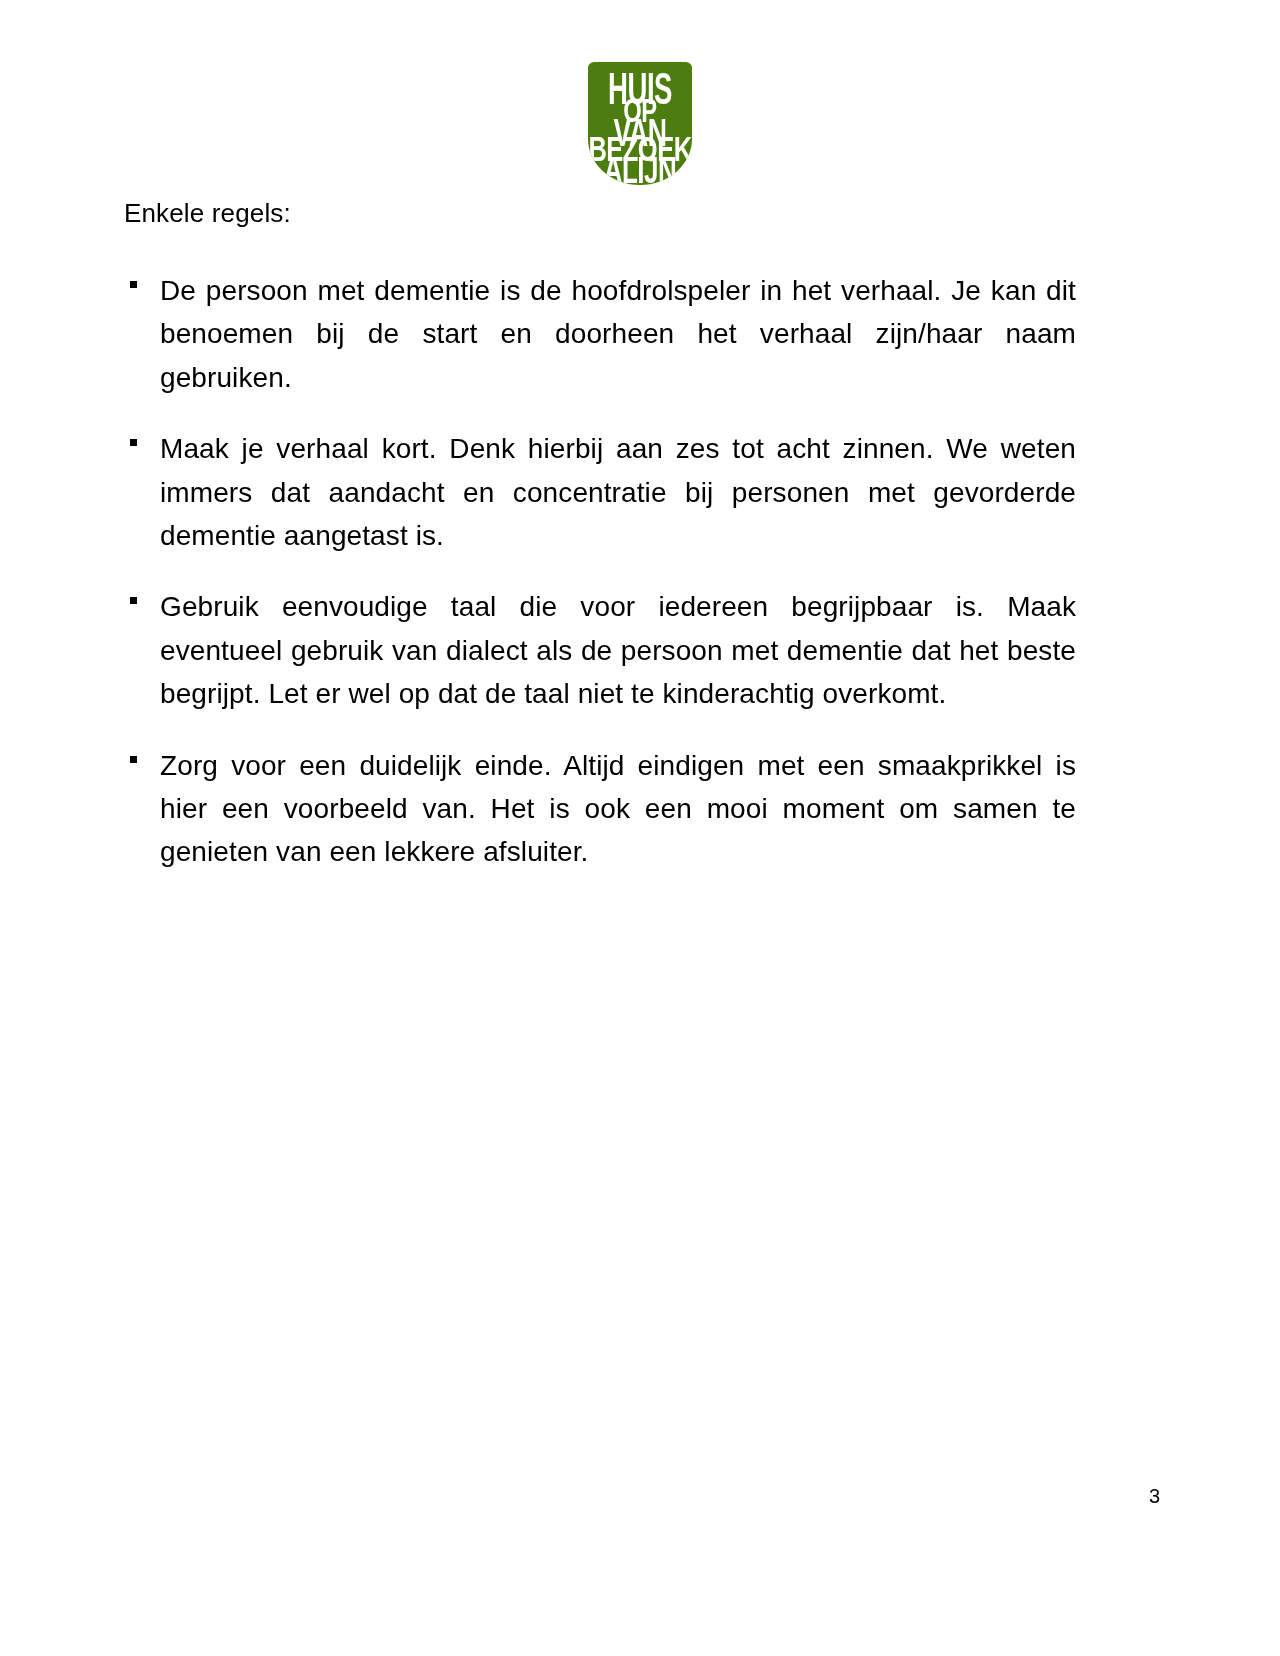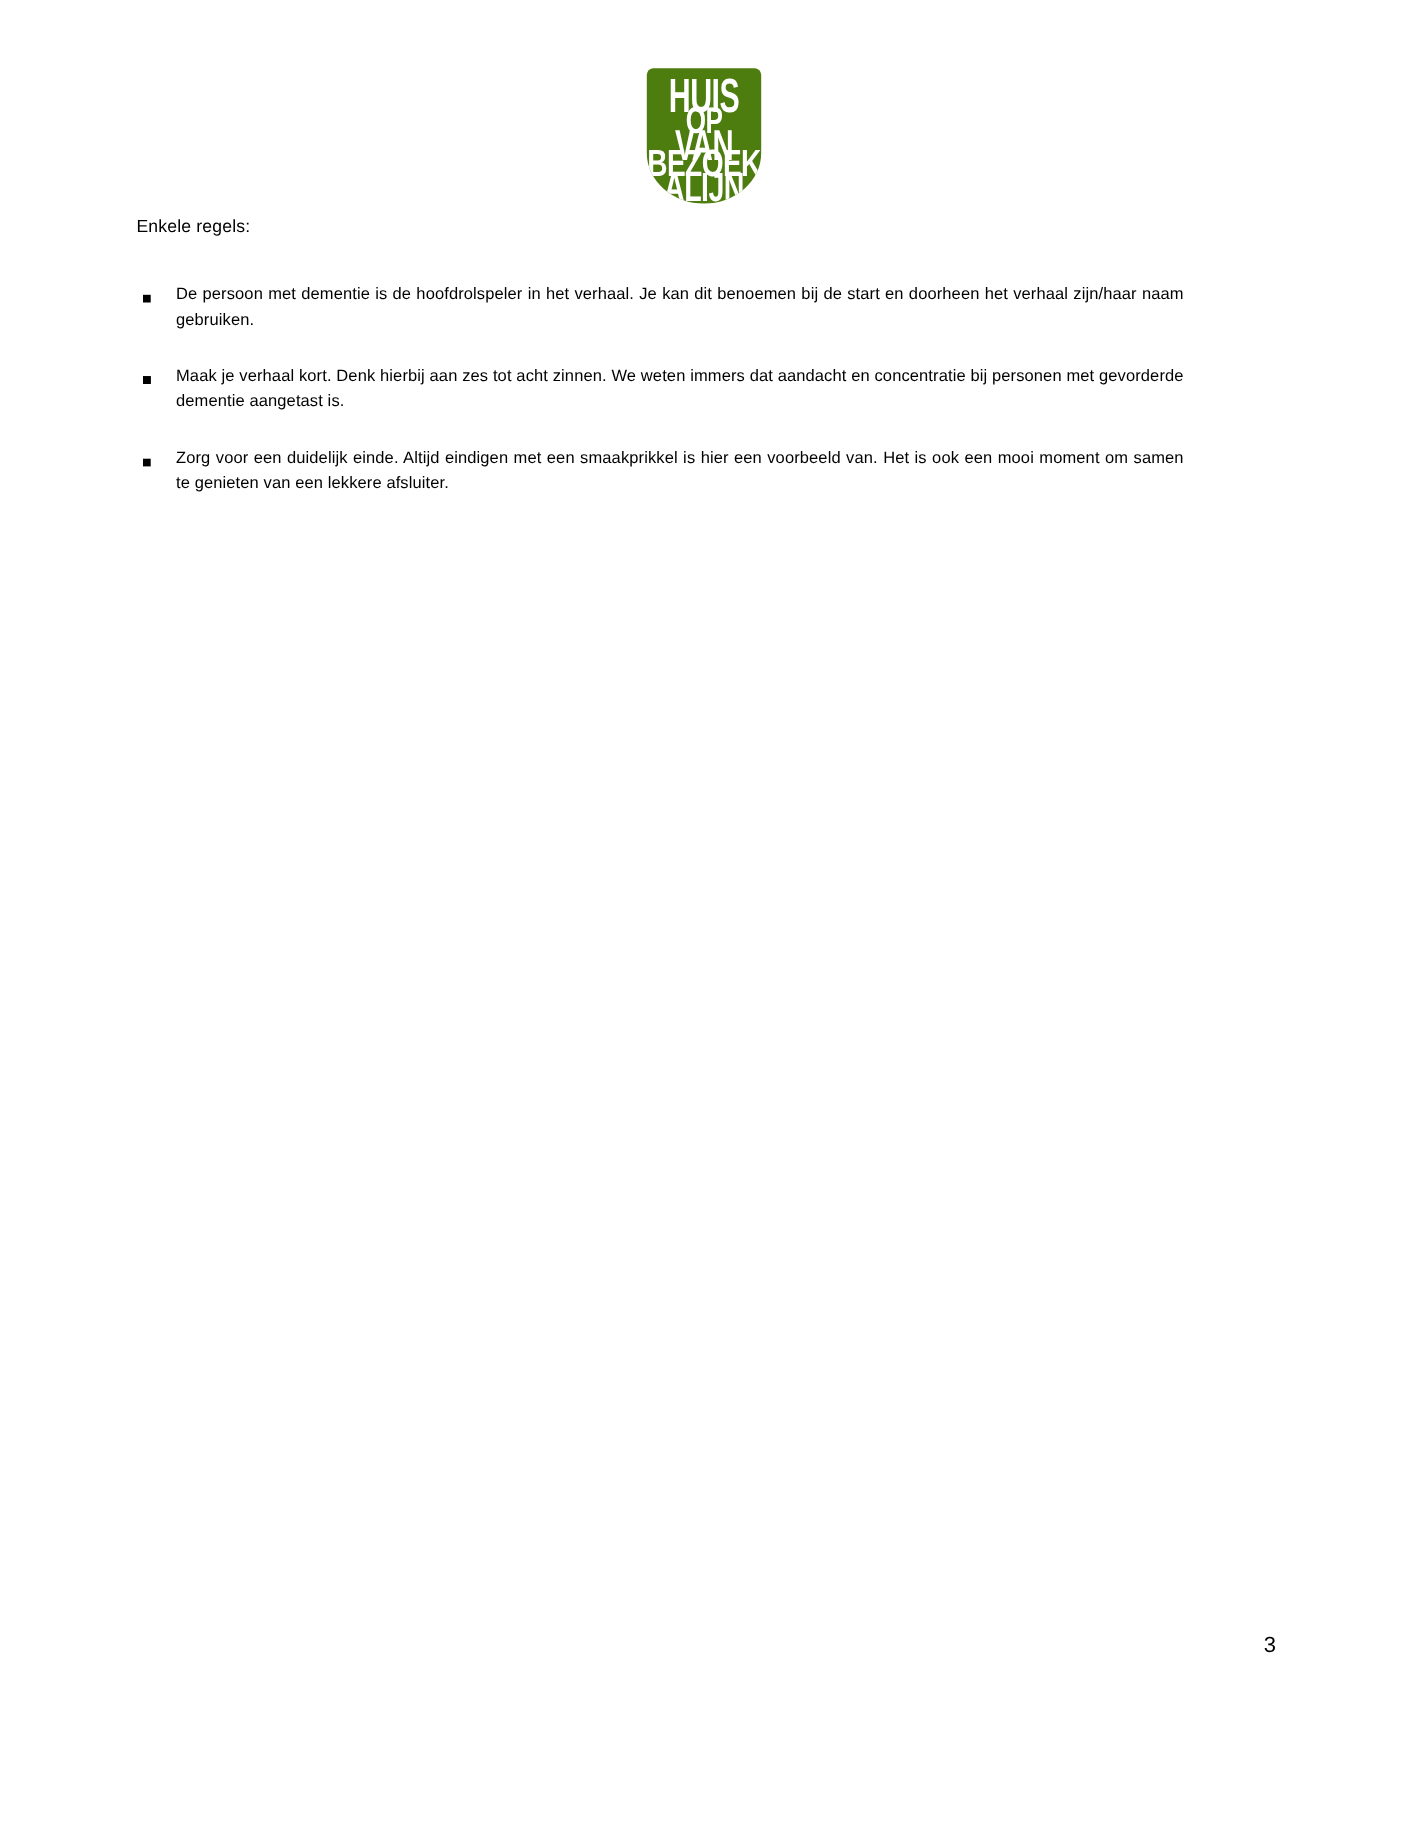--- a/index.html
+++ b/index.html
@@ -59,35 +59,35 @@
   .logo-alijn { top: 95px;  font-size: 26px; transform: scaleY(1.42) scaleX(1.0); }
 
   
   .content {
     position: absolute;
     top: 196px;
     left: 124px;
     width: 952px;
   }
   .intro {
-    font-size: 16px;
+    font-size: 26px;
     line-height: 1.35;
     margin: 0 0 38px 0;
     letter-spacing: 0.15px;
   }
   .rules {
     list-style: none;
     margin: 0;
     padding: 0;
   }
   .rule {
     position: relative;
     padding-left: 36px;
     margin-bottom: 28px;
-    font-size: 15px;
+    font-size: 28px;
     line-height: 1.55;
     text-align: justify;
     letter-spacing: 0.1px;
   }
   .rule:last-child { margin-bottom: 0; }
   .rule .bullet {
     position: absolute;
     left: 6px;
     top: 12px;
     width: 7px;
@@ -131,20 +131,24 @@
       </li>
       <li class="rule">
         <span class="bullet"></span>
       </li>
       <li class="rule">
         <span class="bullet"></span>
         <span>Maak je verhaal kort. Denk hierbij aan zes tot acht zinnen. We weten immers dat aandacht en concentratie bij personen met gevorderde dementie aangetast is.</span>
       </li>
       <li class="rule">
         <span class="bullet"></span>
+        <span>Gebruik eenvoudige taal die voor iedereen begrijpbaar is. Maak eventueel gebruik van dialect als de persoon met dementie dat het beste begrijpt. Let er wel op dat de taal niet te kinderachtig overkomt.</span>
+      </li>
+      <li class="rule">
+        <span class="bullet"></span>
         <span>Zorg voor een duidelijk einde. Altijd eindigen met een smaakprikkel is hier een voorbeeld van. Het is ook een mooi moment om samen te genieten van een lekkere afsluiter.</span>
       </li>
     </ul>
 
   </div>
 
   <div class="page-number">3</div>
 
 </div>
 

